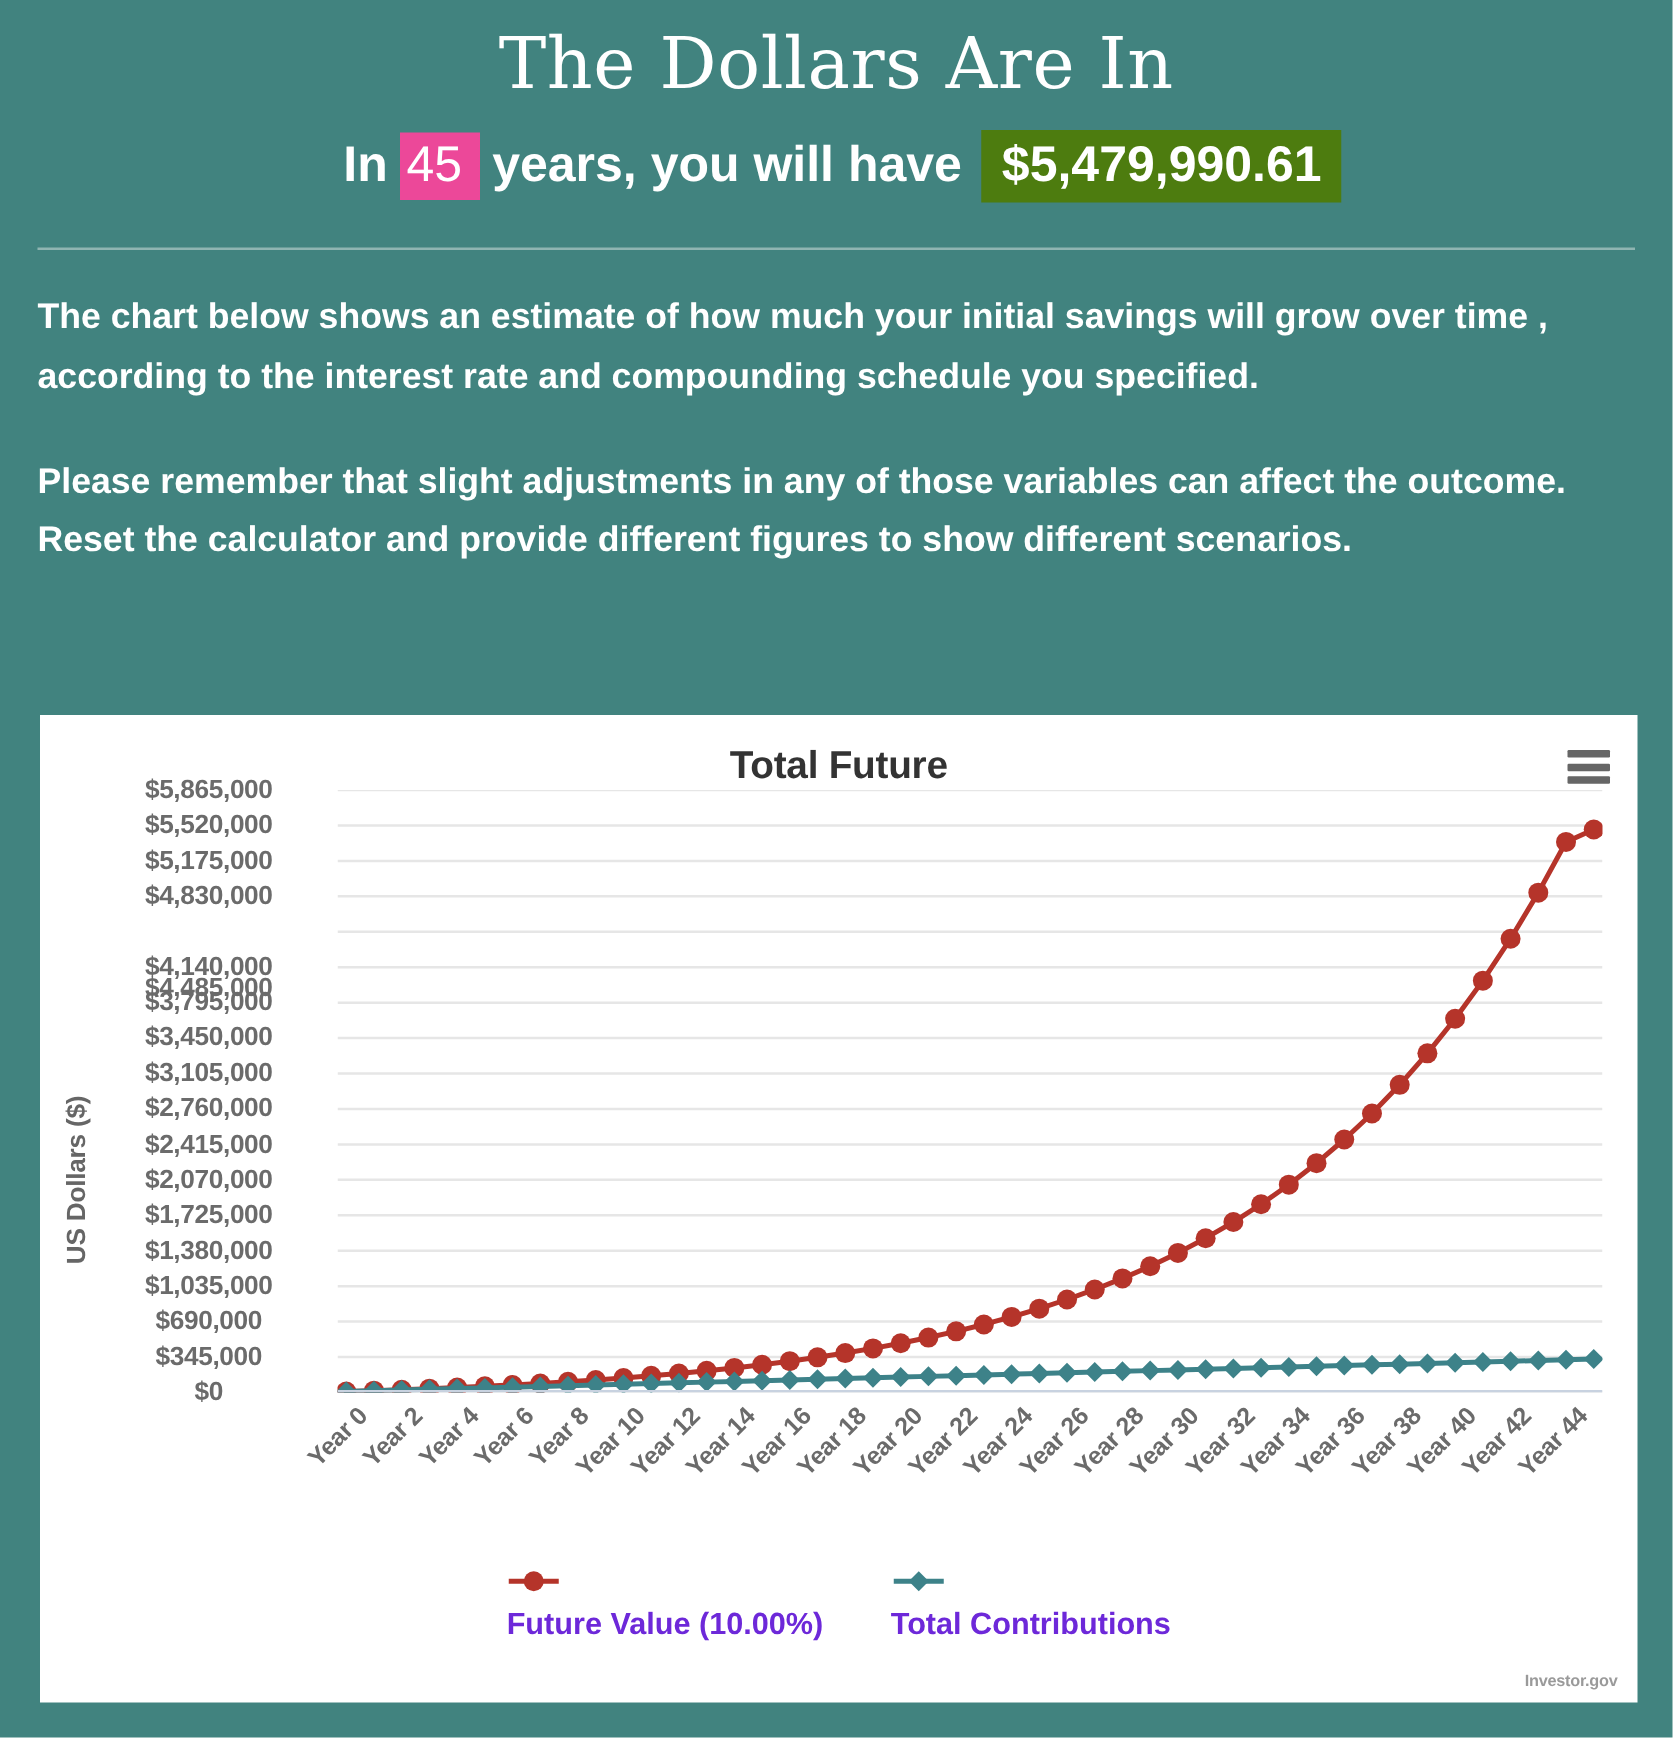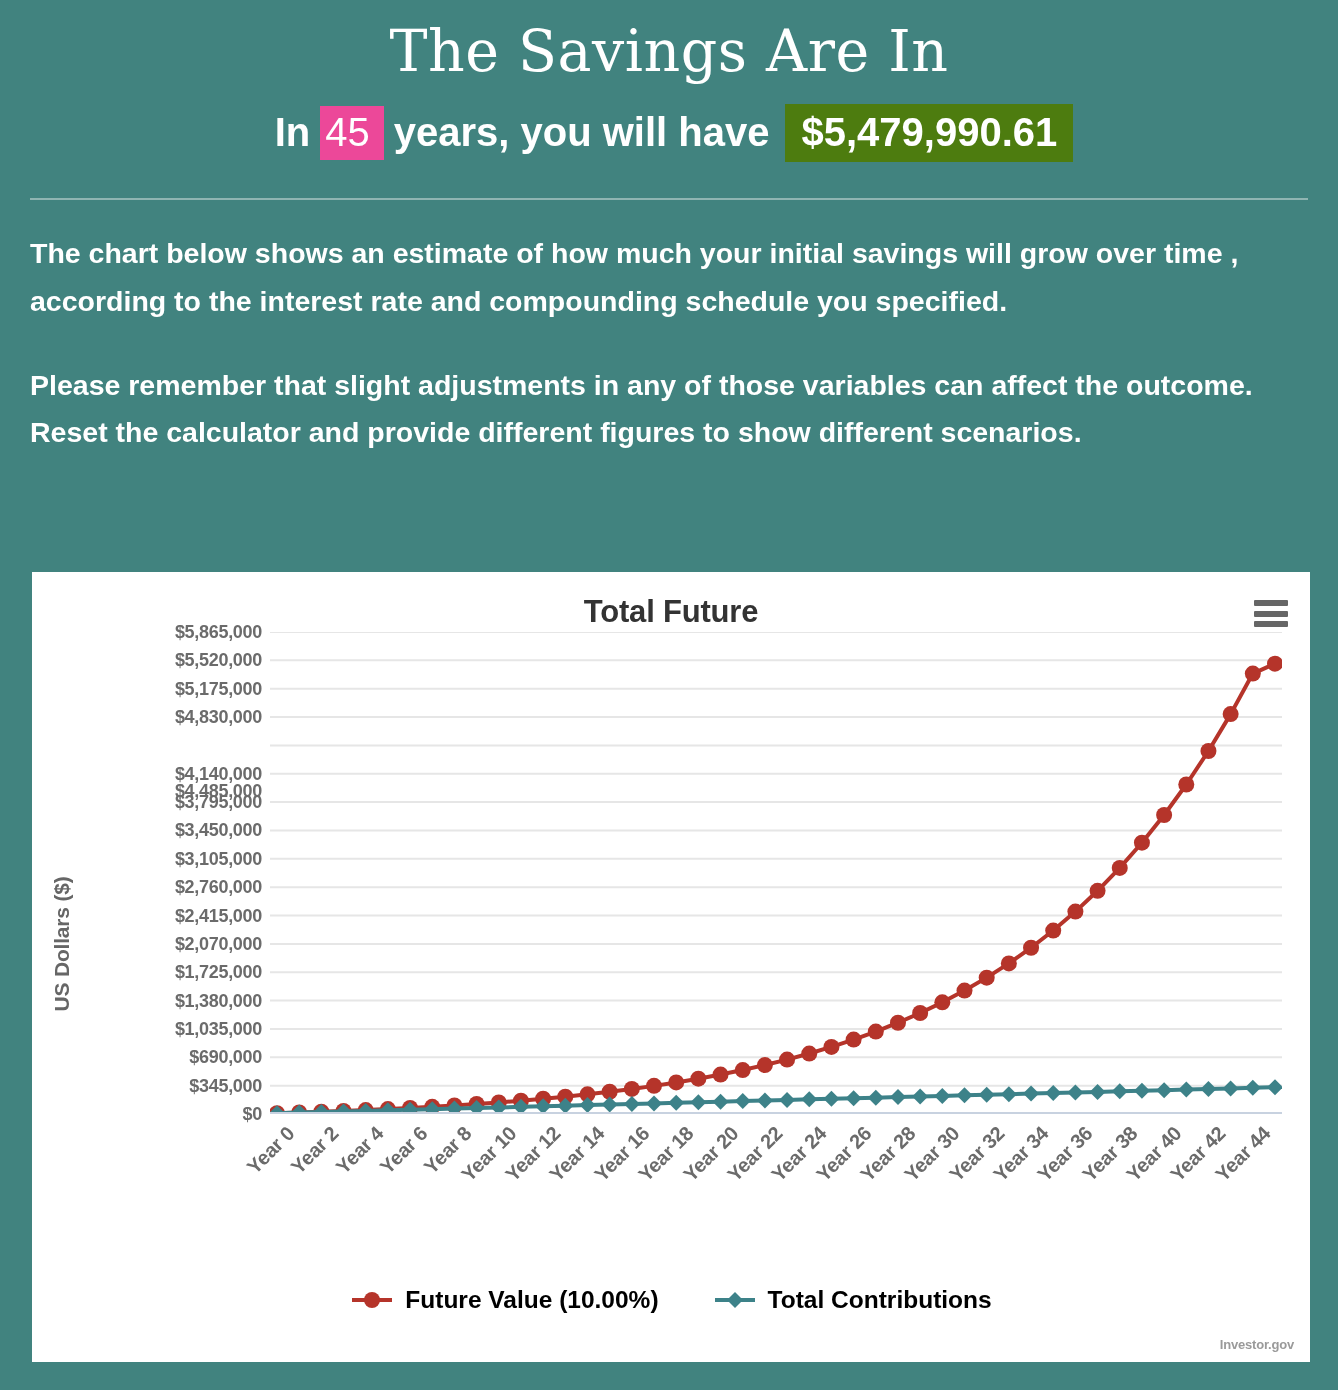--- a/index.html
+++ b/index.html
@@ -134,22 +134,22 @@
     position: absolute;
     left: 40px;
     top: 0;
     width: 190px;
     height: 482px;
   }
   .y-label {
     position: absolute;
     right: 0;
     width: 190px;
-    text-align: right;
-    font-size: 18px;
+    text-align: center;
+    font-size: 21px;
     font-weight: 700;
     color: #6b6b6b;
     transform: translateY(-50%);
     letter-spacing: -0.3px;
     white-space: nowrap;
   }
   .plot-area {
     position: absolute;
     left: 238px;
     top: 0;
@@ -183,45 +183,45 @@
     left: 0;
     bottom: 48px;
     width: 1278px;
     display: flex;
     justify-content: center;
     align-items: center;
     gap: 54px;
   }
   .legend-item {
     display: flex;
-    align-items: center;
     gap: 11px;
     font-size: 24.5px;
     font-weight: 700;
-    color: #000000;
+    color: #6d28d9;
     cursor: pointer;
     white-space: nowrap;
+    flex-direction: column;
   }
   .legend-swatch { display: block; }
 
   .watermark {
     position: absolute;
     right: 16px;
     bottom: 10px;
     font-size: 13px;
     font-weight: 700;
     color: #9a9a9a;
     letter-spacing: -0.2px;
   }
 </style>
 </head>
 <body>
 
 <div class="header">
-  <h1 class="main-title">The Savings Are In</h1>
+  <h1 class="main-title">The Dollars Are In</h1>
   <div class="subtitle-line">
     <span class="sub-word">In</span>
     <span class="hl-box">45</span>
     <span class="sub-word">years, you will have</span>
     <span class="hl-amount">$5,479,990.61</span>
   </div>
   <div class="divider"></div>
 </div>
 
 <div class="body-copy">

